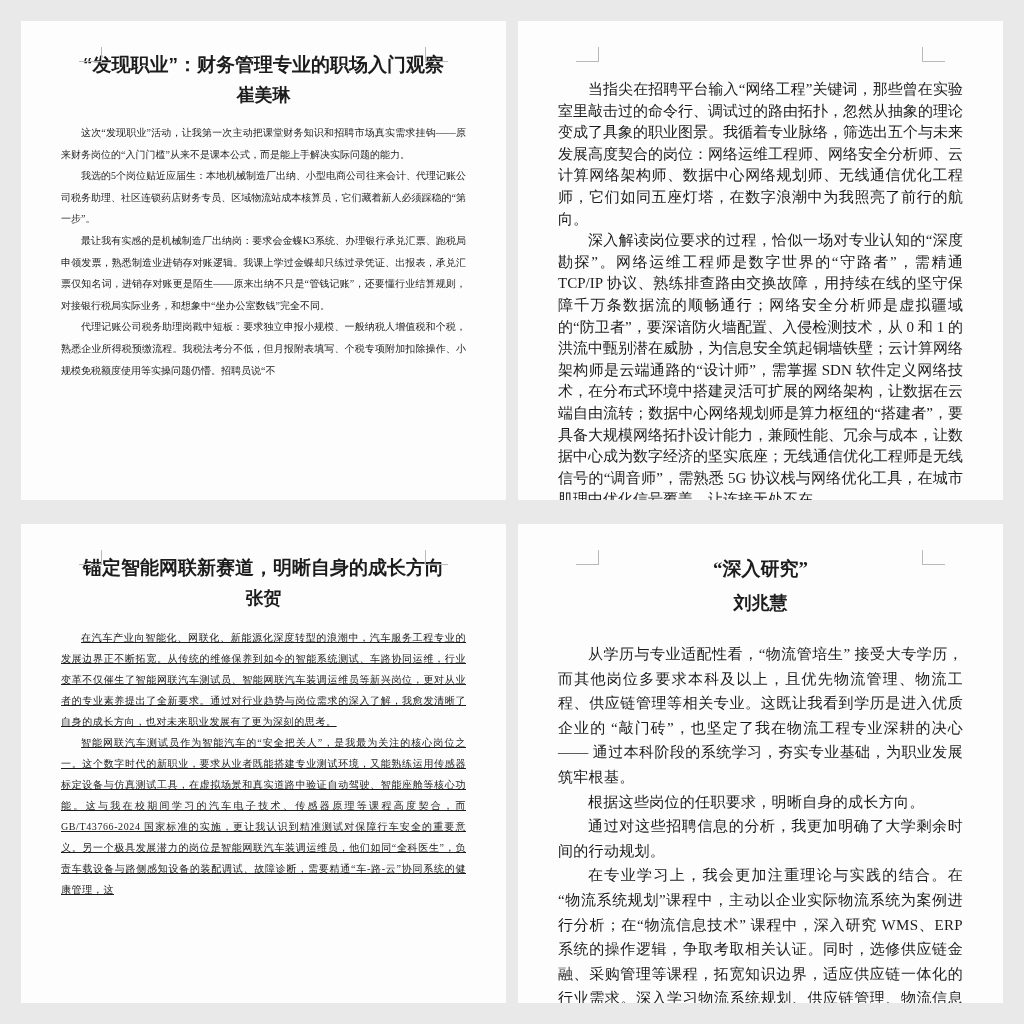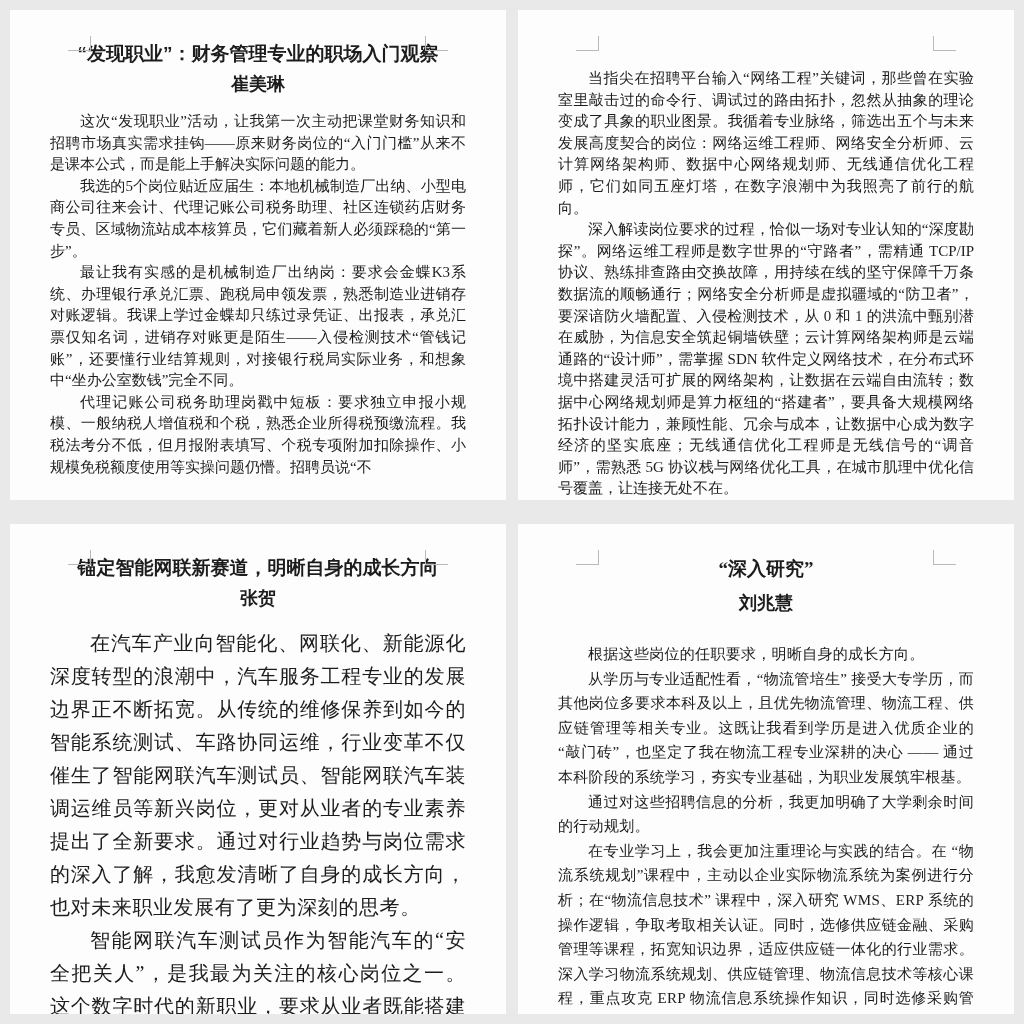--- a/index.html
+++ b/index.html
@@ -5,21 +5,21 @@
   html,body{margin:0;padding:0;}
   body{
     width:1024px;height:1024px;
     background:#e9e9e9;
     font-family:"Liberation Serif","DejaVu Serif",serif;
     overflow:hidden;
   }
   .grid{
     box-sizing:border-box;
     width:1024px;height:1024px;
-    padding:10px;
+    padding:21px;
     display:grid;
     grid-template-columns:1fr 1fr;
     grid-template-rows:1fr 1fr;
     gap:24px 12px;
   }
   .page{
     position:relative;
     background:#fdfdfd;
     overflow:hidden;
     box-sizing:border-box;
@@ -46,43 +46,43 @@
     line-height:26px;
   }
   .author.sans{font-family:"Liberation Sans","DejaVu Sans",sans-serif;}
   .bodytext{margin-top:14px;}
   .para{
     margin:0;
     text-indent:2em;
     text-align:justify;
   }
   
-  .style-a .para{font-size:15px;line-height:21.6px;}
+  .style-a .para{font-size:10px;line-height:21.6px;}
   .style-b .para{font-size:15px;line-height:21.6px;}
   .style-b .bodytext{margin-top:42px;}
-  .style-c .para{font-size:20px;line-height:33px;letter-spacing:0.6px;}
+  .style-c .para{font-size:10px;line-height:21px;letter-spacing:0.6px;text-decoration:underline;}
   .style-c .bodytext{margin-top:16px;}
   .style-d .para{font-size:15px;line-height:24.6px;letter-spacing:0.3px;}
   .style-d .bodytext{margin-top:24px;}
   .style-d .title, .style-d .author{line-height:30px;}
 </style>
 </head>
 <body>
 
 <div class="grid">
 
   <div class="page style-a">
     <span class="corner left"></span>
     <span class="corner right"></span>
     <h1 class="title sans">“发现职业”：财务管理专业的职场入门观察</h1>
     <div class="author sans">崔美琳</div>
     <div class="bodytext">
         <p class="para">这次“发现职业”活动，让我第一次主动把课堂财务知识和招聘市场真实需求挂钩——原来财务岗位的“入门门槛”从来不是课本公式，而是能上手解决实际问题的能力。</p>
         <p class="para">我选的5个岗位贴近应届生：本地机械制造厂出纳、小型电商公司往来会计、代理记账公司税务助理、社区连锁药店财务专员、区域物流站成本核算员，它们藏着新人必须踩稳的“第一步”。</p>
-        <p class="para">最让我有实感的是机械制造厂出纳岗：要求会金蝶K3系统、办理银行承兑汇票、跑税局申领发票，熟悉制造业进销存对账逻辑。我课上学过金蝶却只练过录凭证、出报表，承兑汇票仅知名词，进销存对账更是陌生——入侵检测技术“管钱记账”，还要懂行业结算规则，对接银行税局实际业务，和想象中“坐办公室数钱”完全不同。</p>
+        <p class="para">最让我有实感的是机械制造厂出纳岗：要求会金蝶K3系统、办理银行承兑汇票、跑税局申领发票，熟悉制造业进销存对账逻辑。我课上学过金蝶却只练过录凭证、出报表，承兑汇票仅知名词，进销存对账更是陌生——原来出纳不只是“管钱记账”，还要懂行业结算规则，对接银行税局实际业务，和想象中“坐办公室数钱”完全不同。</p>
         <p class="para">代理记账公司税务助理岗戳中短板：要求独立申报小规模、一般纳税人增值税和个税，熟悉企业所得税预缴流程。我税法考分不低，但月报附表填写、个税专项附加扣除操作、小规模免税额度使用等实操问题仍懵。招聘员说“不</p>
       </div>
   </div>
 
   <div class="page style-b">
     <span class="corner left"></span>
     <span class="corner right"></span>
     <div class="bodytext">
         <p class="para">当指尖在招聘平台输入“网络工程”关键词，那些曾在实验室里敲击过的命令行、调试过的路由拓扑，忽然从抽象的理论变成了具象的职业图景。我循着专业脉络，筛选出五个与未来发展高度契合的岗位：网络运维工程师、网络安全分析师、云计算网络架构师、数据中心网络规划师、无线通信优化工程师，它们如同五座灯塔，在数字浪潮中为我照亮了前行的航向。</p>
         <p class="para">深入解读岗位要求的过程，恰似一场对专业认知的“深度勘探”。网络运维工程师是数字世界的“守路者”，需精通 TCP/IP 协议、熟练排查路由交换故障，用持续在线的坚守保障千万条数据流的顺畅通行；网络安全分析师是虚拟疆域的“防卫者”，要深谙防火墙配置、入侵检测技术，从 0 和 1 的洪流中甄别潜在威胁，为信息安全筑起铜墙铁壁；云计算网络架构师是云端通路的“设计师”，需掌握 SDN 软件定义网络技术，在分布式环境中搭建灵活可扩展的网络架构，让数据在云端自由流转；数据中心网络规划师是算力枢纽的“搭建者”，要具备大规模网络拓扑设计能力，兼顾性能、冗余与成本，让数据中心成为数字经济的坚实底座；无线通信优化工程师是无线信号的“调音师”，需熟悉 5G 协议栈与网络优化工具，在城市肌理中优化信号覆盖，让连接无处不在。</p>
@@ -99,20 +99,20 @@
         <p class="para">智能网联汽车测试员作为智能汽车的“安全把关人”，是我最为关注的核心岗位之一。这个数字时代的新职业，要求从业者既能搭建专业测试环境，又能熟练运用传感器标定设备与仿真测试工具，在虚拟场景和真实道路中验证自动驾驶、智能座舱等核心功能。这与我在校期间学习的汽车电子技术、传感器原理等课程高度契合，而GB/T43766-2024 国家标准的实施，更让我认识到精准测试对保障行车安全的重要意义。另一个极具发展潜力的岗位是智能网联汽车装调运维员，他们如同“全科医生”，负责车载设备与路侧感知设备的装配调试、故障诊断，需要精通“车-路-云”协同系统的健康管理，这</p>
       </div>
   </div>
 
   <div class="page style-d">
     <span class="corner left"></span>
     <span class="corner right"></span>
     <h1 class="title">“深入研究”</h1>
     <div class="author">刘兆慧</div>
     <div class="bodytext">
+        <p class="para">从学历与专业适配性看，“物流管培生” 接受大专学历，而其他岗位多要求本科及以上，且优先物流管理、物流工程、供应链管理等相关专业。这既让我看到学历是进入优质企业的 “敲门砖”，也坚定了我在物流工程专业深耕的决心 —— 通过本科阶段的系统学习，夯实专业基础，为职业发展筑牢根基。</p>
         <p class="para">根据这些岗位的任职要求，明晰自身的成长方向。</p>
-        <p class="para">从学历与专业适配性看，“物流管培生” 接受大专学历，而其他岗位多要求本科及以上，且优先物流管理、物流工程、供应链管理等相关专业。这既让我看到学历是进入优质企业的 “敲门砖”，也坚定了我在物流工程专业深耕的决心 —— 通过本科阶段的系统学习，夯实专业基础，为职业发展筑牢根基。</p>
         <p class="para">通过对这些招聘信息的分析，我更加明确了大学剩余时间的行动规划。</p>
         <p class="para">在专业学习上，我会更加注重理论与实践的结合。在 “物流系统规划”课程中，主动以企业实际物流系统为案例进行分析；在“物流信息技术” 课程中，深入研究 WMS、ERP 系统的操作逻辑，争取考取相关认证。同时，选修供应链金融、采购管理等课程，拓宽知识边界，适应供应链一体化的行业需求。深入学习物流系统规划、供应链管理、物流信息技术等核心课程，重点攻克 ERP 物流信息系统操作知识，同时选修采购管理、数据分析相关课程，夯实专业基础。积极参加物流设计大赛、供应链模拟竞赛，将理论知识转化为实践能力。</p>
       </div>
   </div>
 
 </div>
 
 </body></html>

